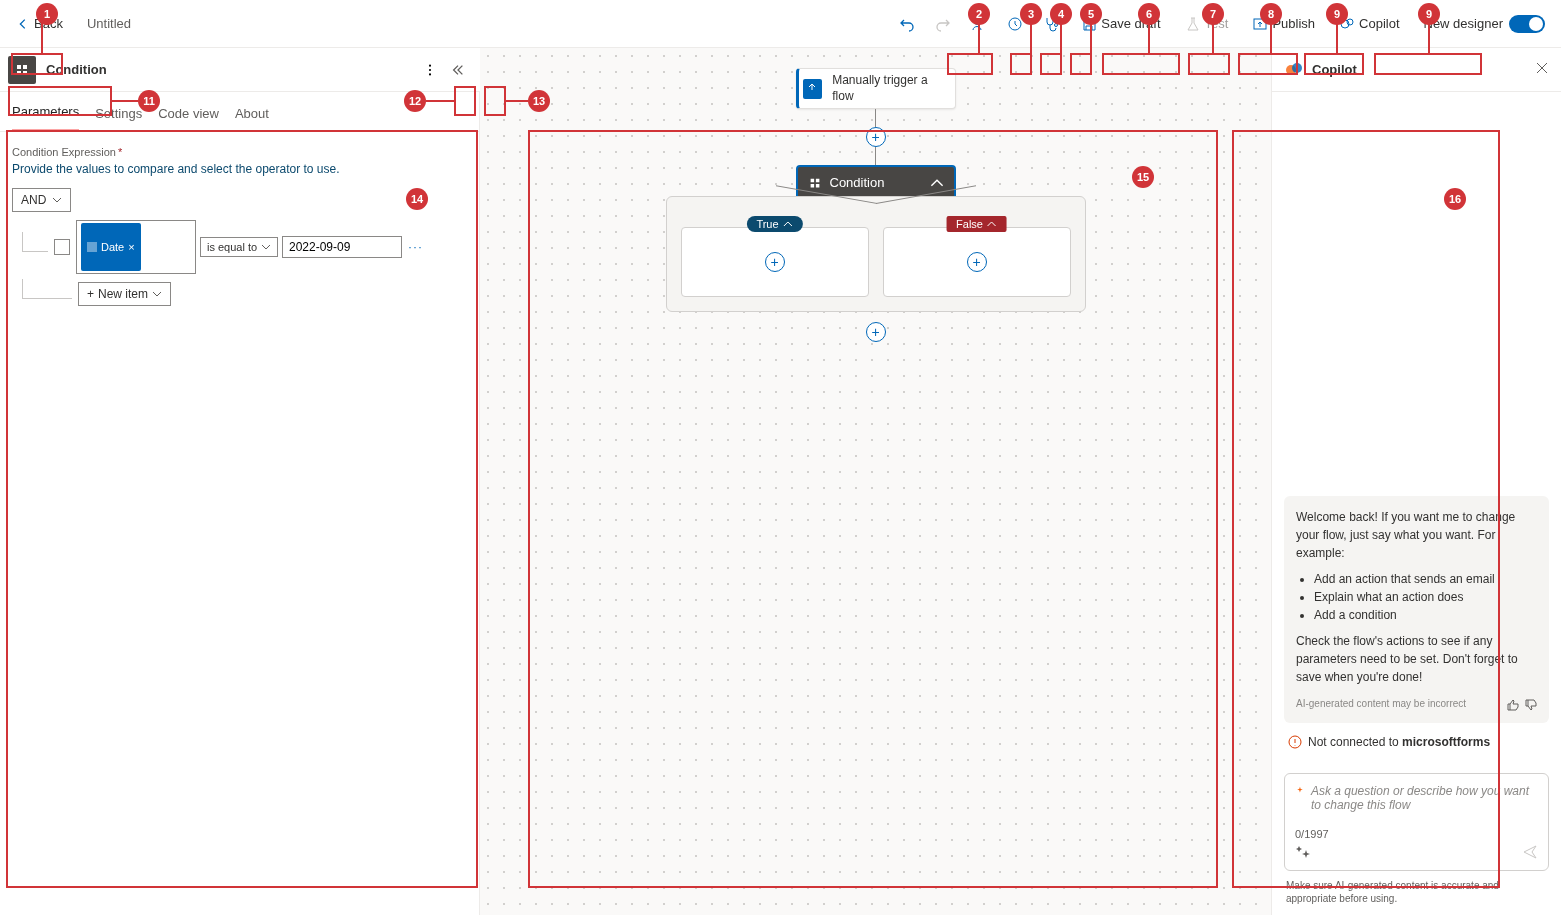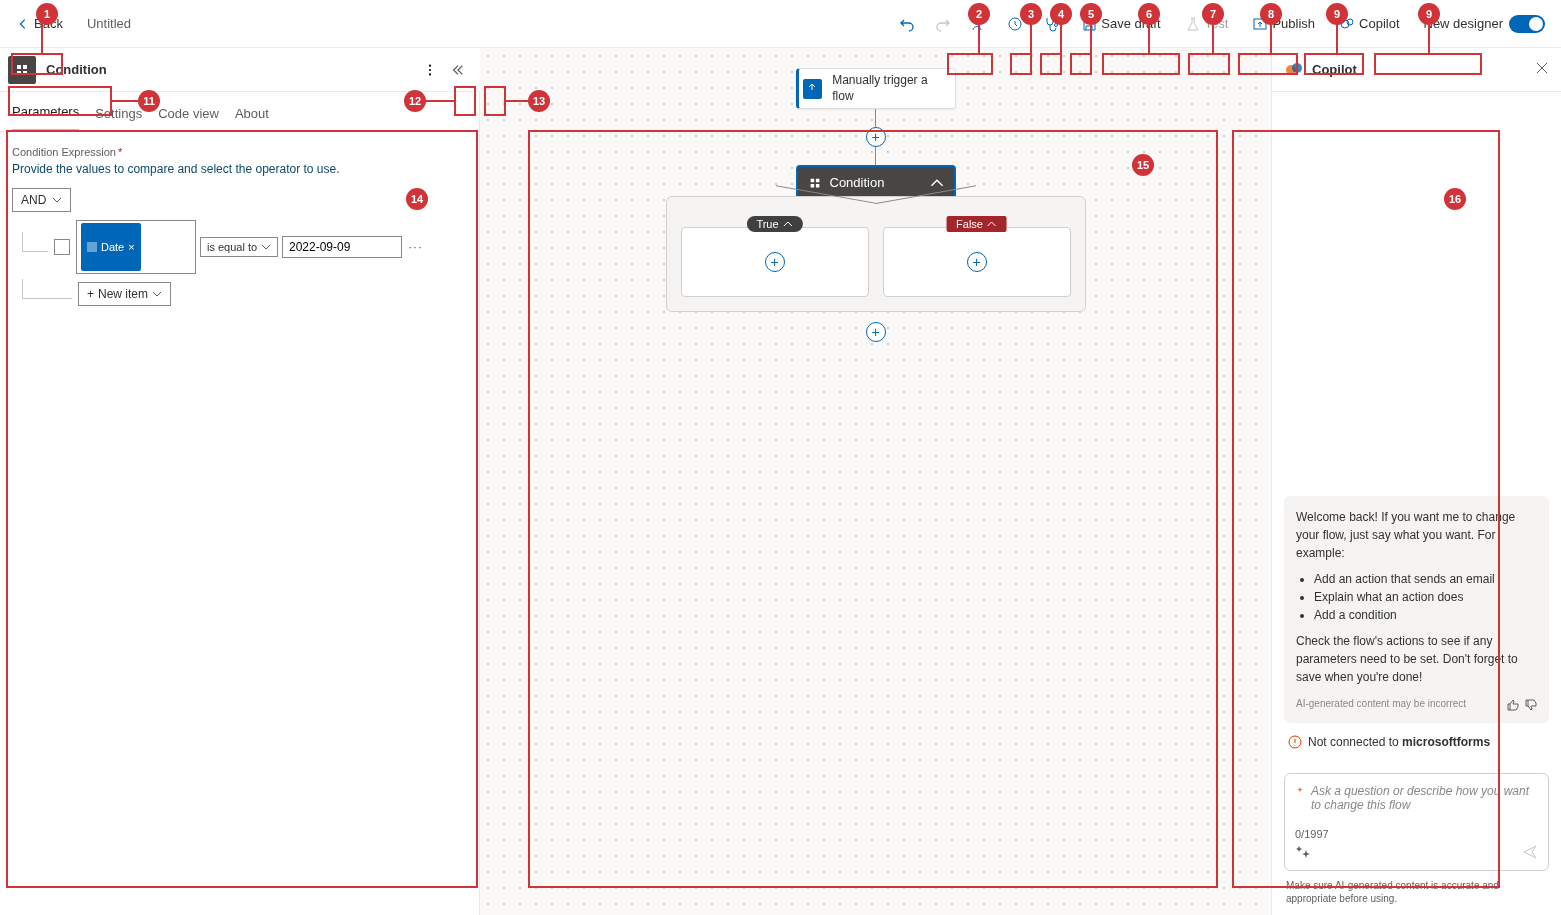--- a/index.html
+++ b/index.html
@@ -64,21 +64,21 @@
   .node.trigger .icon { width:20px; height:20px; background:#0067b8; border-radius:2px; display:flex;align-items:center;justify-content:center;}
   .node-label { font-size:12px; line-height:1.3; }
   .edge { width:1px; height:18px; background:#8a8886;}
   .plus-circle { width:20px; height:20px; border:1px solid #0067b8; border-radius:50%; display:flex; align-items:center; justify-content:center; color:#0067b8; background:#fff; font-size:14px; cursor:pointer;}
   .cond-node { width:160px; background:#484644; color:#fff; border:2px solid #0067b8; border-radius:4px; display:flex; align-items:center; padding:8px 10px; gap:8px; justify-content:space-between;}
   .cond-node .left{display:flex;align-items:center;gap:8px;}
   .cond-node svg{width:14px;height:14px;fill:#fff;}
   .branches { width:420px; border:1px solid #d2d0ce; background:#f5f4f2; border-radius:6px; padding:30px 14px 14px; display:flex; gap:14px; margin-top:-4px; position:relative;}
   .branch-box { flex:1; border:1px solid #d2d0ce; background:#fff; border-radius:4px; height:70px; position:relative;}
   .branch-label { position:absolute; top:-12px; left:50%; transform:translateX(-50%); padding:2px 10px; border-radius:2px; font-size:11px; color:#fff; display:flex; align-items:center; gap:4px;}
-  .branch-label.true { background:#404040;border-radius:8px;}
+  .branch-label.true { background:#0c4a6e;border-radius:8px;}
   .branch-label.false { background:#a4262c;}
   .branch-plus { position:absolute; top:50%; left:50%; transform:translate(-50%,-50%);}
   .split-line{position:absolute; top:6px; left:50%; width:200px; height:24px; transform:translateX(-50%);}
   .split-line:before,.split-line:after{content:"";position:absolute;top:0;width:100px;height:24px;border-top:1px solid #8a8886;}
   .split-line:before{left:0;border-right:1px solid transparent;border-top-left-radius:0;transform:skewY(10deg);transform-origin:right;}
   .split-line:after{right:0;transform:skewY(-10deg);transform-origin:left;}
   
   
   .copilot-header{height:44px; display:flex; align-items:center; padding:0 12px; border-bottom:1px solid #edebe9;}
   .copilot-logo{width:20px;height:20px;margin-right:8px;}
@@ -419,17 +419,17 @@
 <div class="box-outline" style="top:86px;left:454px;width:22px;height:30px"></div>
 <div class="connector" style="top:100px;left:426px;width:28px;height:2px"></div>
 
 <div class="marker" style="top:90px;left:528px">13</div>
 <div class="box-outline" style="top:86px;left:484px;width:22px;height:30px"></div>
 <div class="connector" style="top:100px;left:506px;width:22px;height:2px"></div>
 
 <div class="marker" style="top:188px;left:406px">14</div>
 <div class="box-outline" style="top:130px;left:6px;width:472px;height:758px"></div>
 
-<div class="marker" style="top:154px;left:1132px">15</div>
+<div class="marker" style="top:166px;left:1132px">15</div>
 <div class="box-outline" style="top:130px;left:528px;width:690px;height:758px"></div>
 
 <div class="marker" style="top:188px;left:1444px">16</div>
 <div class="box-outline" style="top:130px;left:1232px;width:268px;height:758px"></div>
 
 </body></html>

